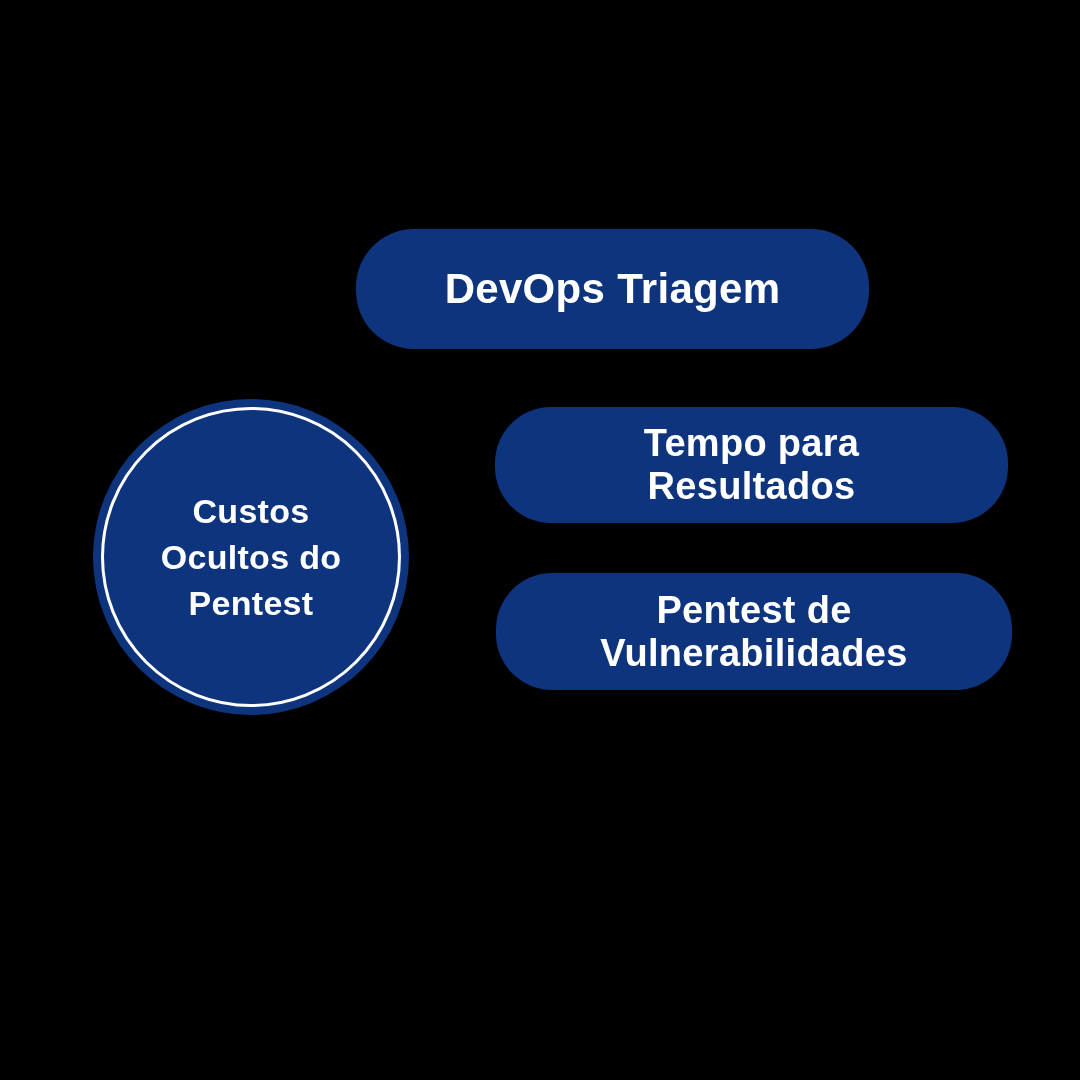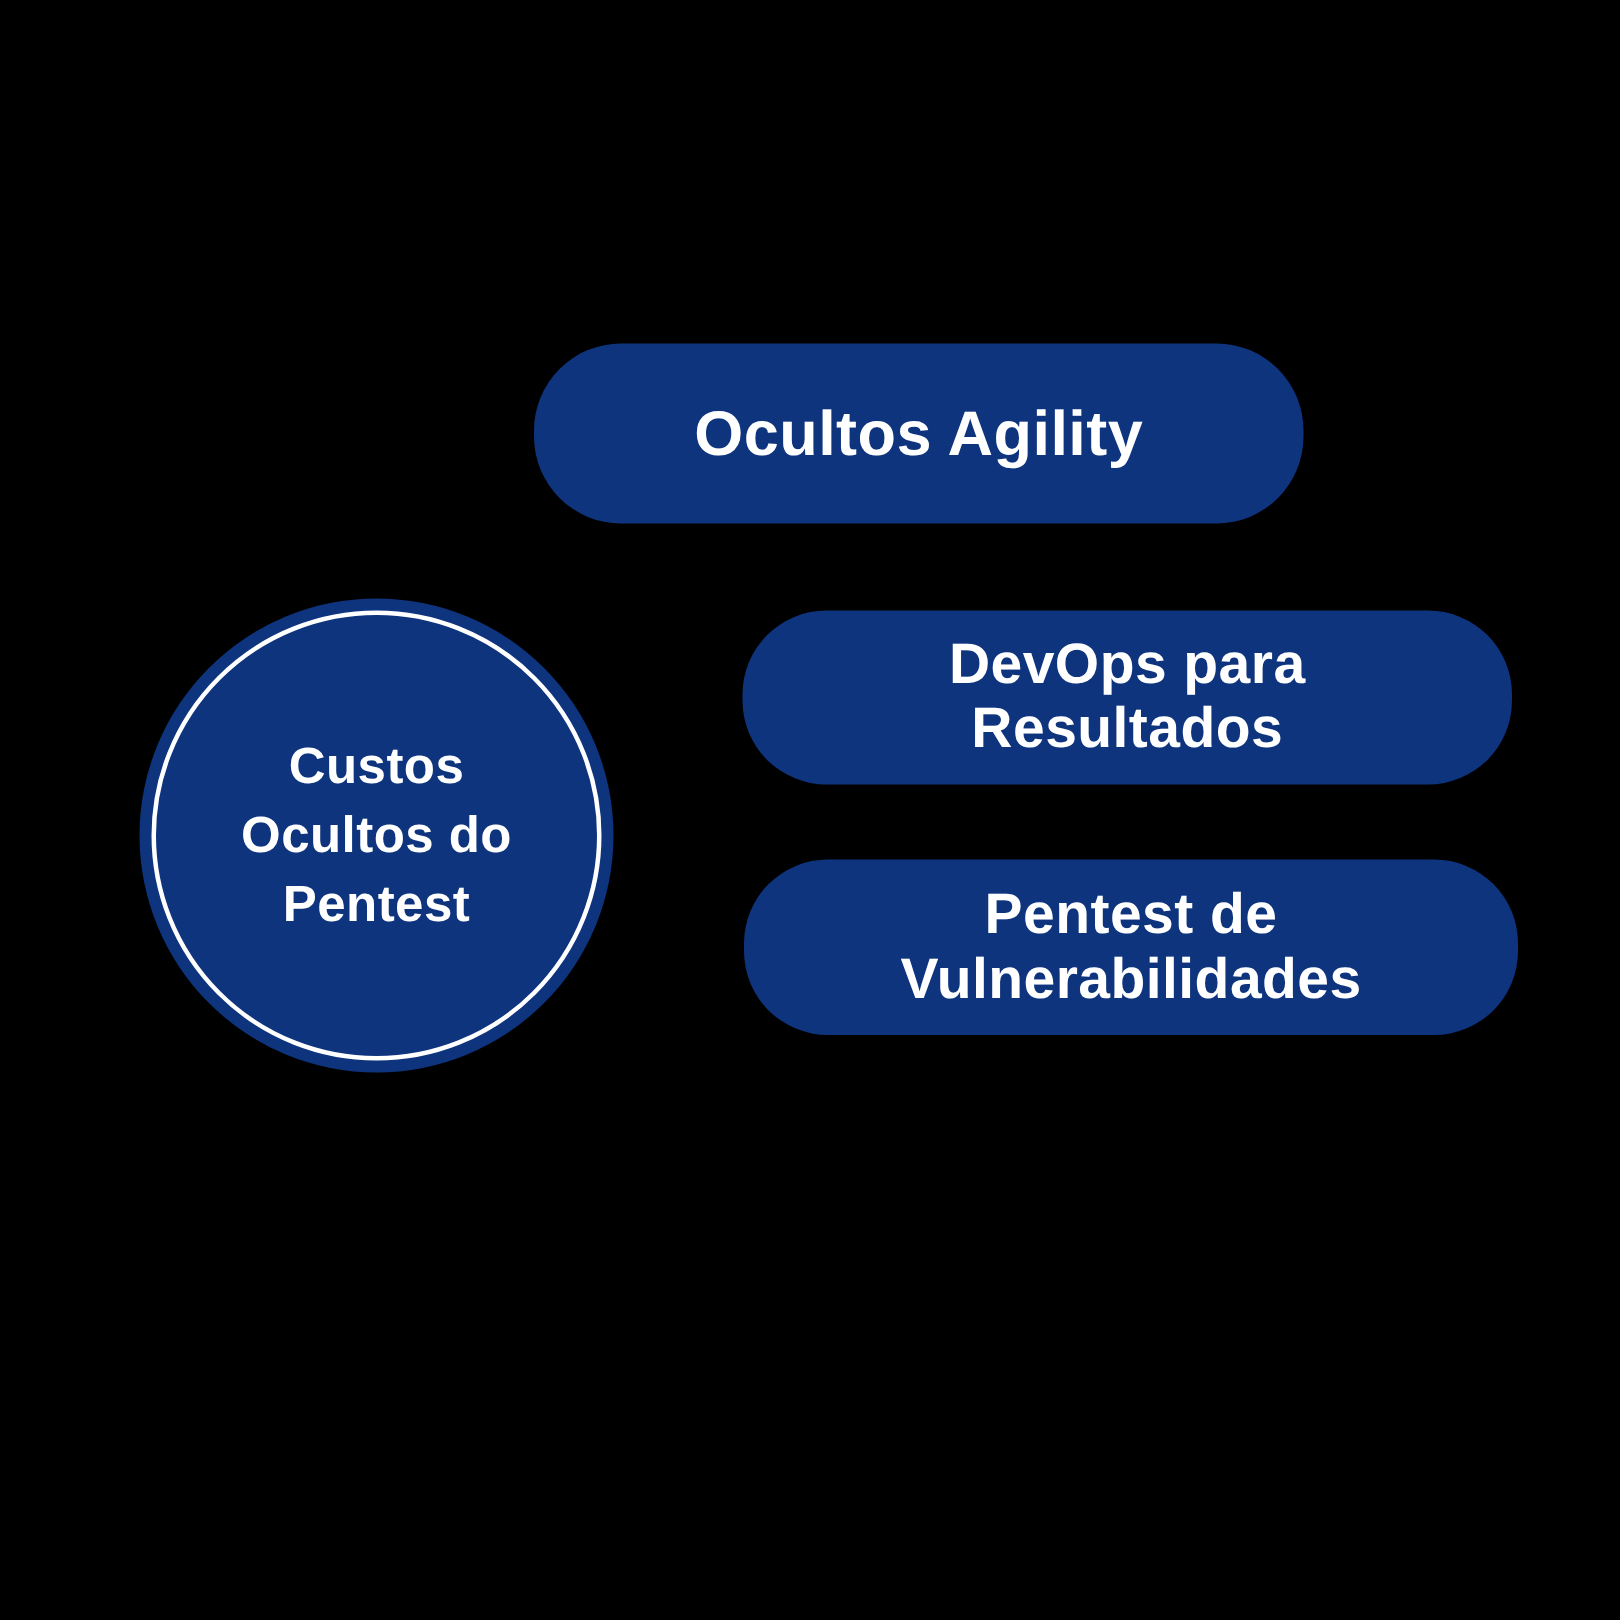--- a/index.html
+++ b/index.html
@@ -77,25 +77,25 @@
 <div class="canvas">
 
   <div class="hub">
     <div class="hub-ring"></div>
     <div class="hub-label">Custos
 Ocultos do
 Pentest</div>
   </div>
 
   <div class="pill pill-single pill-devops">
-    <span class="pill-label">Ocultos Agility</span>
+    <span class="pill-label">DevOps Triagem</span>
   </div>
 
   <div class="pill pill-multi pill-tempo">
-    <span class="pill-label">DevOps para
+    <span class="pill-label">Tempo para
 Resultados</span>
   </div>
 
   <div class="pill pill-multi pill-triagem">
     <span class="pill-label">Pentest de
 Vulnerabilidades</span>
   </div>
 
 
 </div>

